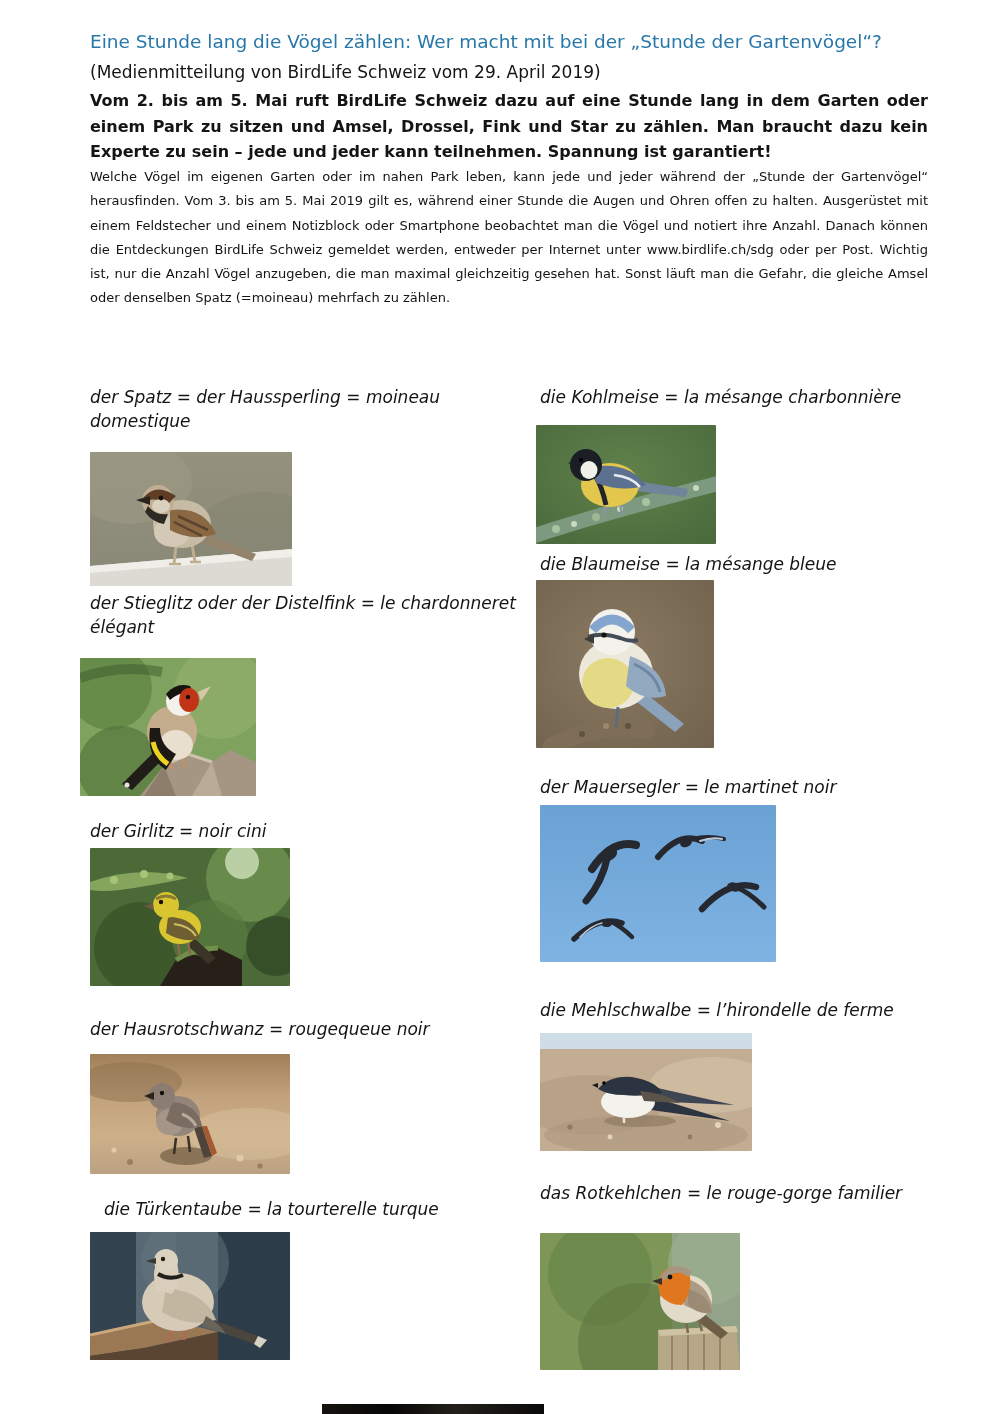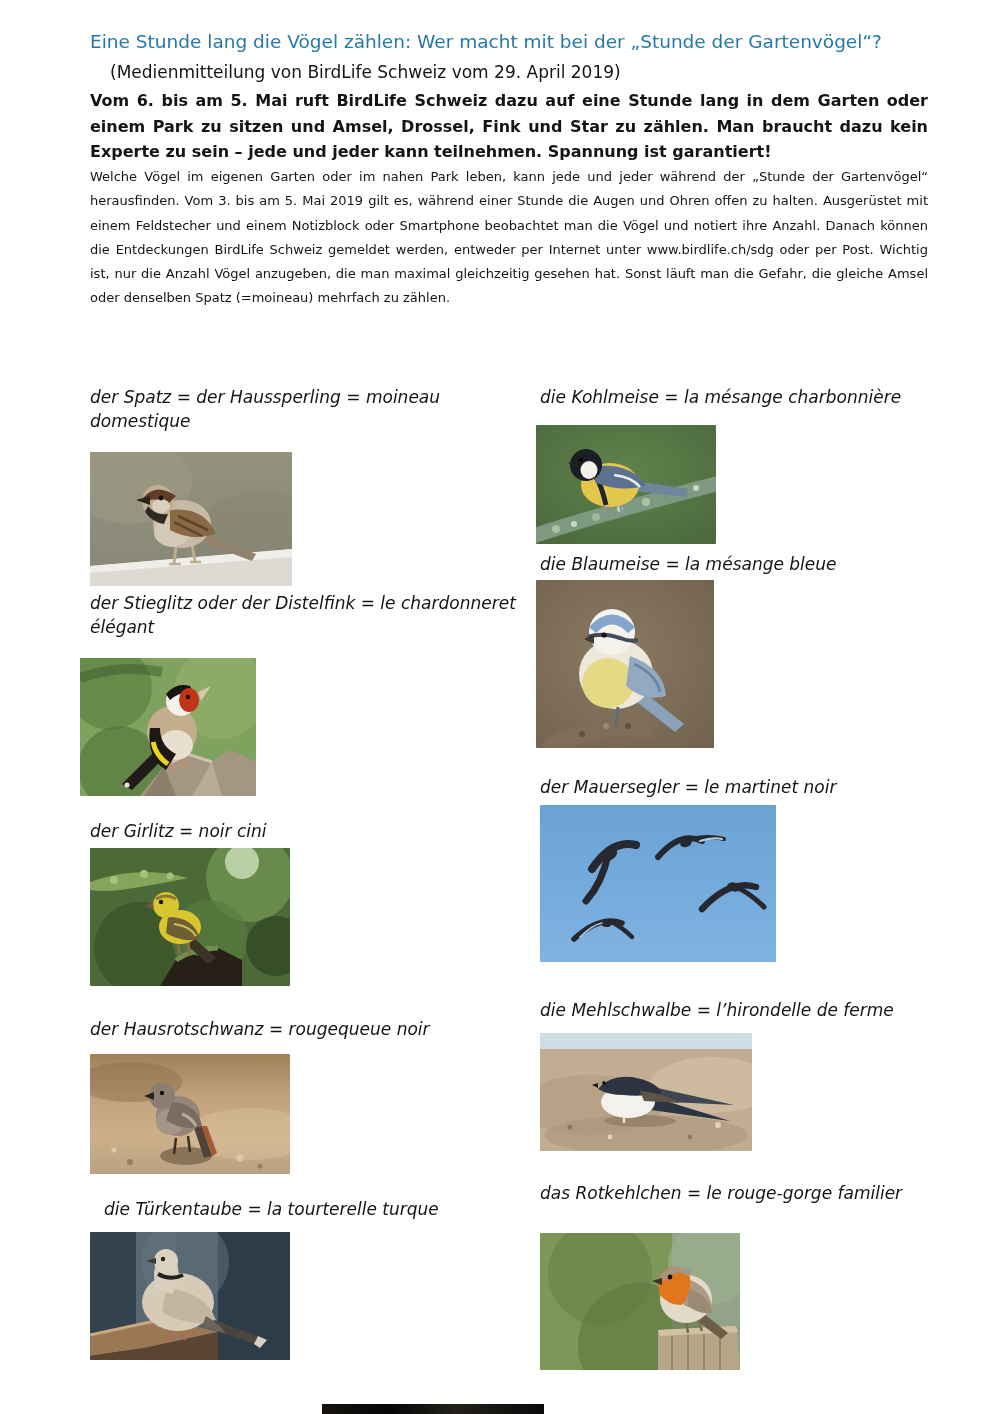--- a/index.html
+++ b/index.html
@@ -5,21 +5,21 @@
   html,body{margin:0;padding:0;background:#ffffff;}
   .page{
     position:relative;width:1000px;height:1414px;background:#ffffff;overflow:hidden;
     font-family:"DejaVu Sans",sans-serif;color:#141414;border-radius:19px;
   }
   .abs{position:absolute;}
   .title{
     left:90px;top:30px;width:900px;font-size:18.5px;line-height:24px;
     color:#2778a9;white-space:nowrap;
   }
-  .subtitle{left:90px;top:61px;width:836px;font-size:17px;line-height:23px;margin-left:20px;}
+  .subtitle{left:90px;top:61px;width:836px;font-size:17px;line-height:23px;}
   .intro-bold{
     left:90px;top:88px;width:838px;font-size:16px;font-weight:700;
     line-height:25.5px;text-align:justify;
   }
   .intro-body{
     left:90px;top:165px;width:838px;font-size:13px;
     line-height:24.3px;text-align:justify;
   }
   .bird-label{font-size:17px;line-height:23.5px;font-style:italic;}
   .photo{overflow:hidden;border-radius:1px;}
@@ -29,21 +29,21 @@
     background:linear-gradient(90deg,#16130f,#060606 30%,#23201a 60%,#0a0a0a);
   }
 </style>
 </head>
 <body>
 
 <div class="page">
 
   <div class="abs title">Eine Stunde lang die Vögel zählen: Wer macht mit bei der „Stunde der Gartenvögel“?</div>
   <div class="abs subtitle">(Medienmitteilung von BirdLife Schweiz vom 29. April 2019)</div>
-  <div class="abs intro-bold">Vom 6. bis am 5. Mai ruft BirdLife Schweiz dazu auf eine Stunde lang in dem Garten oder einem Park zu sitzen und Amsel, Drossel, Fink und Star zu zählen. Man braucht dazu kein Experte zu sein – jede und jeder kann teilnehmen. Spannung ist garantiert!</div>
+  <div class="abs intro-bold">Vom 2. bis am 5. Mai ruft BirdLife Schweiz dazu auf eine Stunde lang in dem Garten oder einem Park zu sitzen und Amsel, Drossel, Fink und Star zu zählen. Man braucht dazu kein Experte zu sein – jede und jeder kann teilnehmen. Spannung ist garantiert!</div>
   <div class="abs intro-body">Welche Vögel im eigenen Garten oder im nahen Park leben, kann jede und jeder während der „Stunde der Gartenvögel“ herausfinden. Vom 3. bis am 5. Mai 2019 gilt es, während einer Stunde die Augen und Ohren offen zu halten. Ausgerüstet mit einem Feldstecher und einem Notizblock oder Smartphone beobachtet man die Vögel und notiert ihre Anzahl. Danach können die Entdeckungen BirdLife Schweiz gemeldet werden, entweder per Internet unter www.birdlife.ch/sdg oder per Post. Wichtig ist, nur die Anzahl Vögel anzugeben, die man maximal gleichzeitig gesehen hat. Sonst läuft man die Gefahr, die gleiche Amsel oder denselben Spatz (=moineau) mehrfach zu zählen.</div>
 
   <div class="abs bird-label" style="left:90px;top:386px;width:442px">der Spatz = der Haussperling = moineau domestique</div>
 
   <div class="abs photo" style="left:90px;top:452px;width:202px;height:134px">
     <svg viewBox="0 0 202 134" preserveAspectRatio="none" aria-hidden="true">
       <defs>
           <linearGradient id="sp-bg" x1="0" y1="0" x2="0" y2="1">
         <stop offset="0" stop-color="#94917d"></stop>
             <stop offset="1" stop-color="#898878"></stop>

